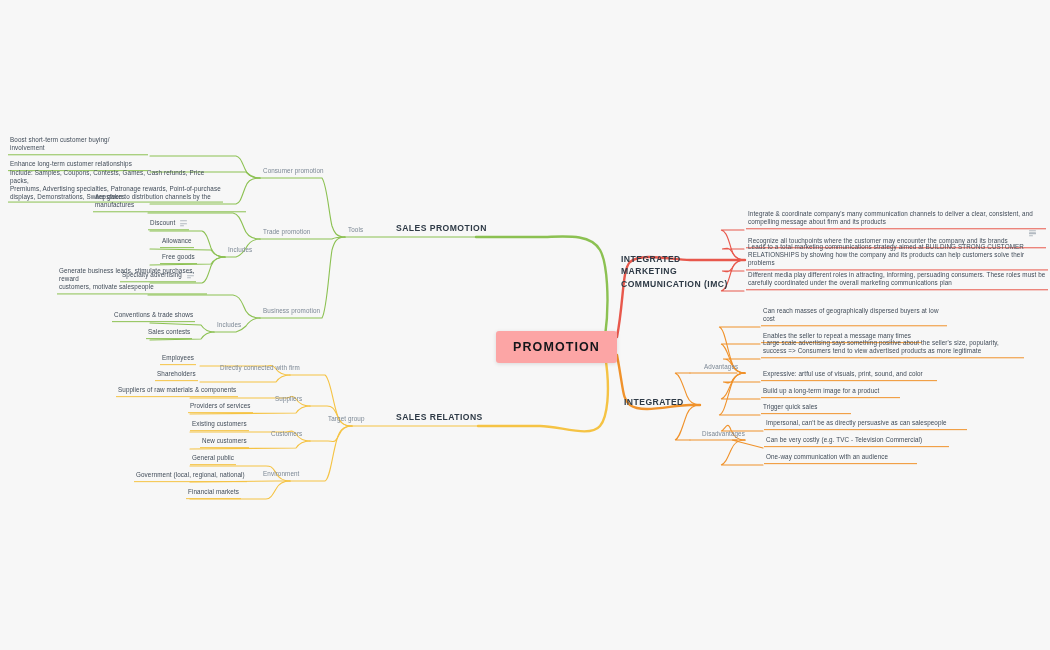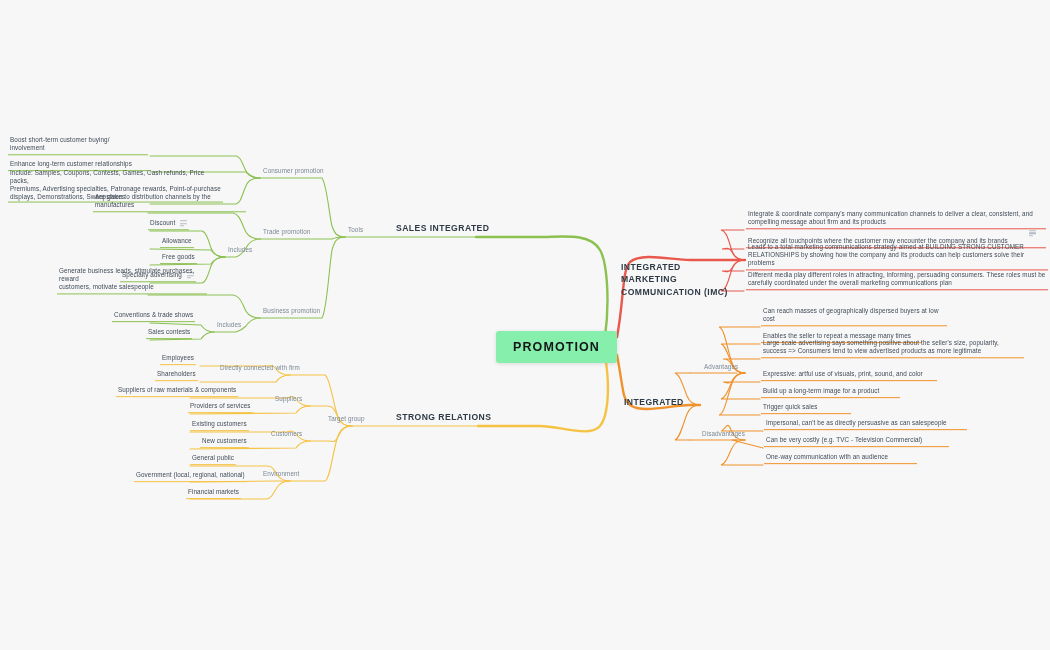--- a/index.html
+++ b/index.html
@@ -38,21 +38,21 @@
     font-size:8.6px;
     font-weight:bold;
     letter-spacing:.45px;
     color:#2e3a46;
     padding:1px 2px;
   }
   .branch.two-line{line-height:1.45;}
   
   .root{
     position:absolute;
-    background:#86efac;
+    background:#fca5a5;
     border-radius:3px;
     box-shadow:0 1px 4px rgba(0,0,0,.12);
     font-size:12.5px;
     font-weight:bold;
     letter-spacing:1.1px;
     color:#14161a;
     padding:9px 17px;
     white-space:nowrap;
   }
   .note-icon{
@@ -148,21 +148,21 @@
 
       <path d="M690,440 L737,440" stroke="#f0922b"></path>
       <path d="M745,440 C736,440 733,435 731,430 C727,419 725,431 721,431 L763,431" stroke="#f0922b"></path>
       <path d="M745,440 C738,440 734,440 732,440 L763,448" stroke="#f0922b"></path>
       <path d="M745,440 C736,440 733,445 731,450 C727,459 725,464 721,465 L763,465" stroke="#f0922b"></path>
     </g>
   </svg>
 
   <div class="root" style="left:496px;top:331px;">PROMOTION</div>
 
-  <div class="node branch" style="left:394px;top:235px;transform:translateY(-100%);">SALES INTEGRATED</div>
+  <div class="node branch" style="left:394px;top:235px;transform:translateY(-100%);">SALES PROMOTION</div>
 
   <div class="node mid" style="left:346px;top:235px;transform:translateY(-100%);">Tools</div>
 
   <div class="node mid" style="left:261px;top:176px;transform:translateY(-100%);">Consumer promotion</div>
   <div class="node mid" style="left:261px;top:237px;transform:translateY(-100%);">Trade promotion</div>
   <div class="node mid" style="left:261px;top:316px;transform:translateY(-100%);">Business promotion</div>
 
   <div class="node mid" style="left:226px;top:255px;transform:translateY(-100%);">Includes</div>
   <div class="node mid" style="left:215px;top:330px;transform:translateY(-100%);">Includes</div>
 
@@ -180,39 +180,39 @@
   <div class="node leaf green" style="left:160px;top:264px;transform:translateY(-100%);">Free goods</div>
   <div class="node leaf green" style="left:120px;top:282px;transform:translateY(-100%);">
     <span>Specialty advertising</span><span class="note-icon"><i></i><i></i><i></i></span>
   </div>
 
   <div class="node leaf green" style="left:57px;top:294px;width:150px;transform:translateY(-100%);">Generate business leads, stimulate purchases, reward
 customers, motivate salespeople</div>
   <div class="node leaf green" style="left:112px;top:322px;transform:translateY(-100%);">Conventions &amp; trade shows</div>
   <div class="node leaf green" style="left:146px;top:339px;transform:translateY(-100%);">Sales contests</div>
 
-  <div class="node branch" style="left:394px;top:424px;transform:translateY(-100%);">STRONG RELATIONS</div>
+  <div class="node branch" style="left:394px;top:424px;transform:translateY(-100%);">SALES RELATIONS</div>
   <div class="node mid" style="left:326px;top:424px;transform:translateY(-100%);">Target group</div>
 
   <div class="node mid" style="left:218px;top:373px;transform:translateY(-100%);">Directly connected with firm</div>
   <div class="node mid" style="left:273px;top:404px;transform:translateY(-100%);">Suppliers</div>
   <div class="node mid" style="left:269px;top:439px;transform:translateY(-100%);">Customers</div>
   <div class="node mid" style="left:261px;top:479px;transform:translateY(-100%);">Environment</div>
 
   <div class="node leaf yellow" style="left:160px;top:365px;transform:translateY(-100%);">Employees</div>
   <div class="node leaf yellow" style="left:155px;top:381px;transform:translateY(-100%);">Shareholders</div>
   <div class="node leaf yellow" style="left:116px;top:397px;transform:translateY(-100%);">Suppliers of raw materials &amp; components</div>
   <div class="node leaf yellow" style="left:188px;top:413px;transform:translateY(-100%);">Providers of services</div>
   <div class="node leaf yellow" style="left:190px;top:431px;transform:translateY(-100%);">Existing customers</div>
   <div class="node leaf yellow" style="left:200px;top:448px;transform:translateY(-100%);">New customers</div>
   <div class="node leaf yellow" style="left:190px;top:465px;transform:translateY(-100%);">General public</div>
   <div class="node leaf yellow" style="left:134px;top:482px;transform:translateY(-100%);">Government (local, regional, national)</div>
   <div class="node leaf yellow" style="left:186px;top:499px;transform:translateY(-100%);">Financial markets</div>
 
-  <div class="node branch two-line" style="left:619px;top:260px;width:120px;">INTEGRATED MARKETING
+  <div class="node branch two-line" style="left:619px;top:252px;width:120px;">INTEGRATED MARKETING
 COMMUNICATION (IMC)</div>
 
   <div class="node leaf red" style="left:746px;top:229px;width:300px;transform:translateY(-100%);">Integrate &amp; coordinate company's many communication channels to deliver a clear, consistent, and
 compelling message about firm and its products</div>
   <div class="node leaf red" style="left:746px;top:248px;width:300px;transform:translateY(-100%);">
     <span>Recognize all touchpoints where the customer may encounter the company and its brands</span><span class="note-icon" style="position:absolute;right:10px;top:2px;"><i></i><i></i><i></i></span>
   </div>
   <div class="node leaf red" style="left:746px;top:270px;width:302px;transform:translateY(-100%);">Leads to a total marketing communications strategy aimed at BUILDING STRONG CUSTOMER
 RELATIONSHIPS by showing how the company and its products can help customers solve their problems</div>
   <div class="node leaf red" style="left:746px;top:290px;width:302px;transform:translateY(-100%);">Different media play different roles in attracting, informing, persuading consumers. These roles must be

